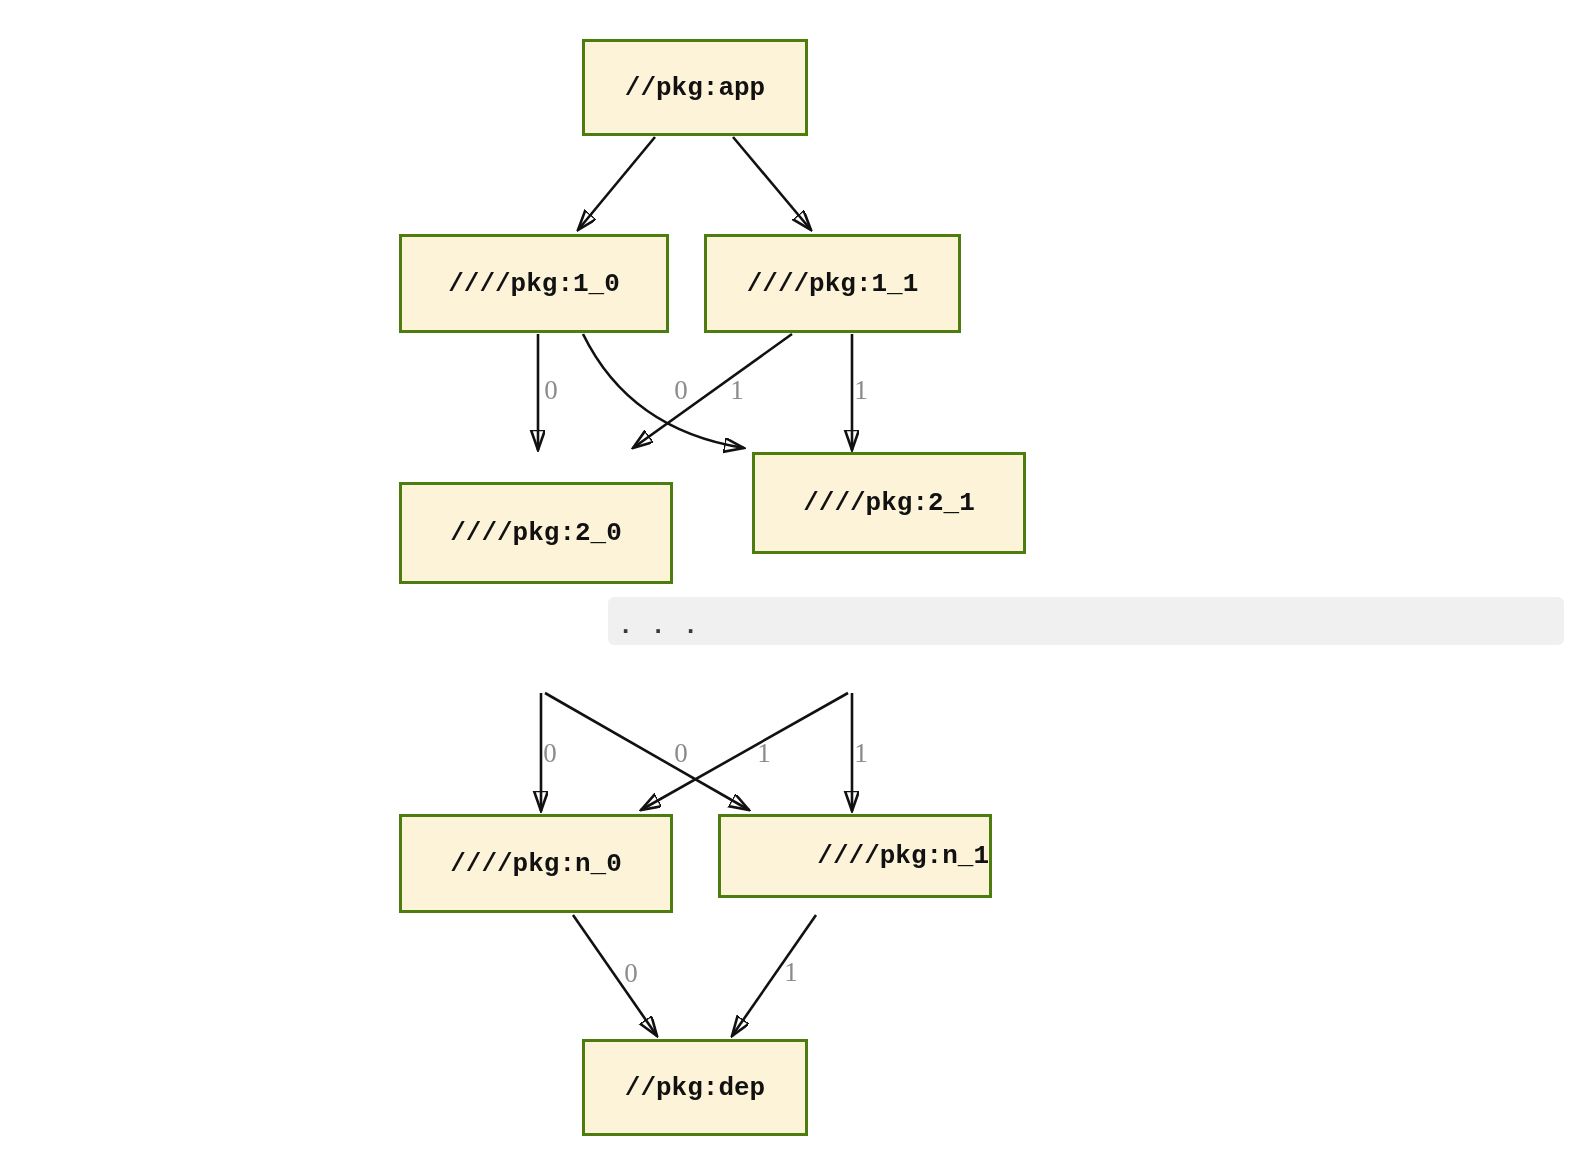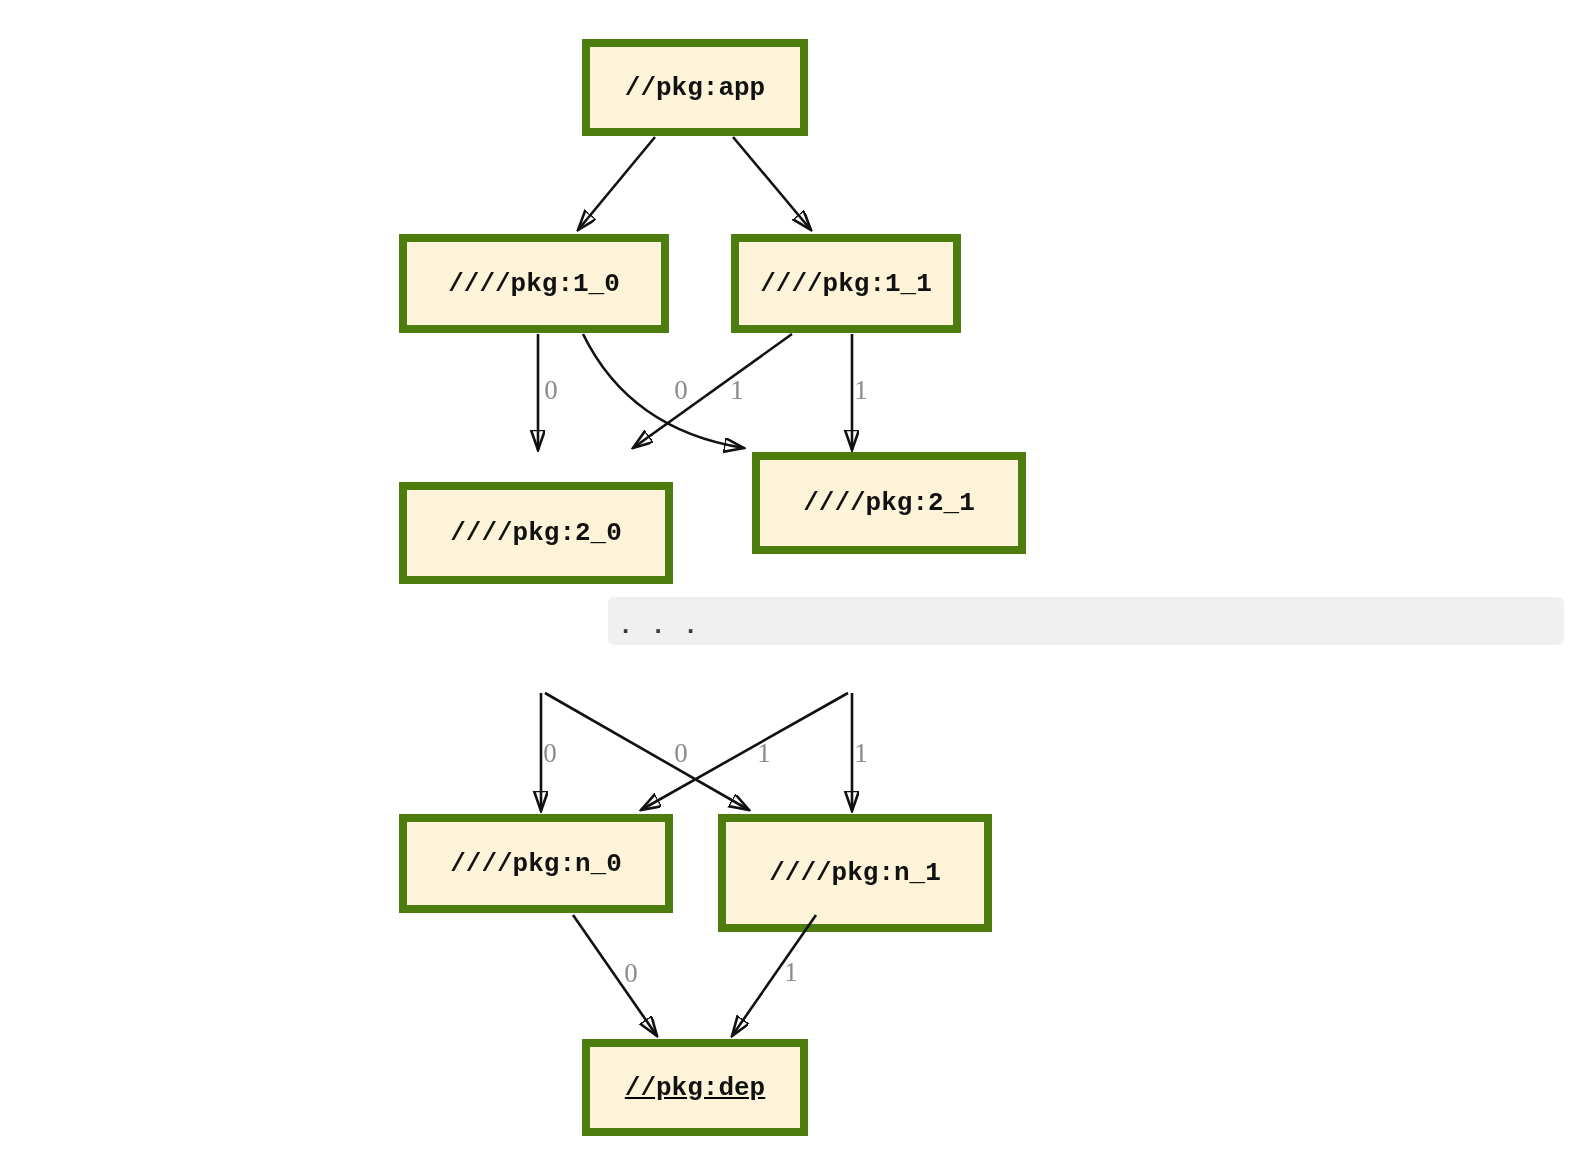--- a/index.html
+++ b/index.html
@@ -13,40 +13,40 @@
   .canvas {
     position: relative;
     width: 1592px;
     height: 1162px;
     background: #ffffff;
   }
   .node {
     position: absolute;
     box-sizing: border-box;
     background: #fcf3d8;
-    border: 8px solid #4d7c0f;
+    border: 3px solid #4d7c0f;
     display: flex;
     align-items: center;
     justify-content: center;
   }
   .node-label {
     font-family: "Liberation Mono", "DejaVu Sans Mono", monospace;
     font-weight: bold;
     font-size: 26px;
     color: #111111;
     white-space: pre;
   }
   .node-app  { left: 582px; top: 39px;   width: 226px; height: 97px; }
   .node-1_0  { left: 399px; top: 234px;  width: 270px; height: 99px; }
-  .node-1_1  { left: 731px; top: 234px;  width: 230px; height: 99px; }
+  .node-1_1  { left: 704px; top: 234px;  width: 257px; height: 99px; }
   .node-2_0  { left: 399px; top: 452px;  width: 274px; height: 102px; margin-top: 30px; }
   .node-2_1  { left: 752px; top: 452px;  width: 274px; height: 102px; }
   .node-n_0  { left: 399px; top: 814px;  width: 274px; height: 99px; }
-  .node-n_1  { left: 718px; top: 814px;  width: 274px; height: 118px; }
-  .node-dep  { left: 582px; top: 1039px; width: 226px; height: 97px; text-decoration: underline; }
+  .node-n_1  { left: 718px; top: 814px;  width: 274px; height: 84px; justify-content: flex-end; }
+  .node-dep  { left: 582px; top: 1039px; width: 226px; height: 97px; }
   .band {
     position: absolute;
     left: 608px; top: 597px;
     width: 956px; height: 48px;
     background: #f0f0f0;
     border-radius: 6px;
     display: flex;
     align-items: center;
   }
   .dots {

